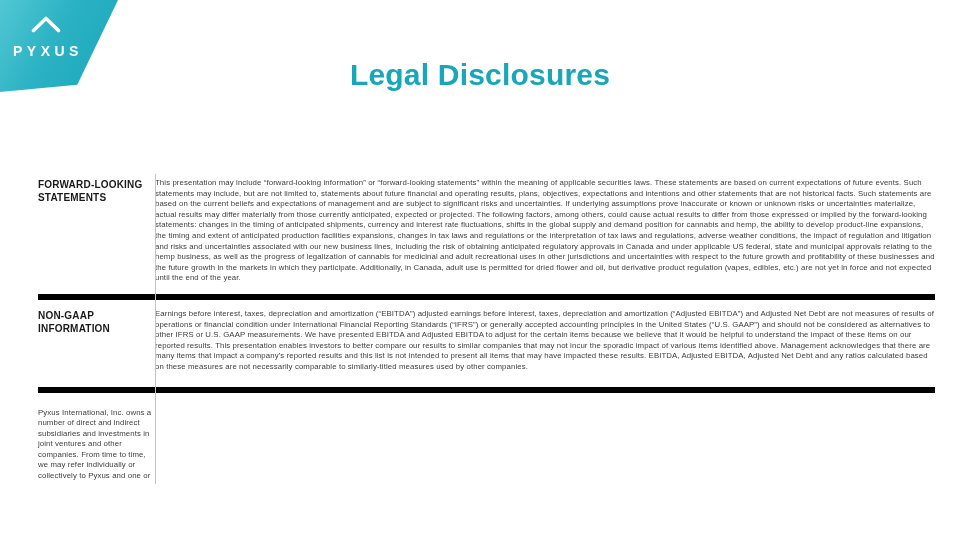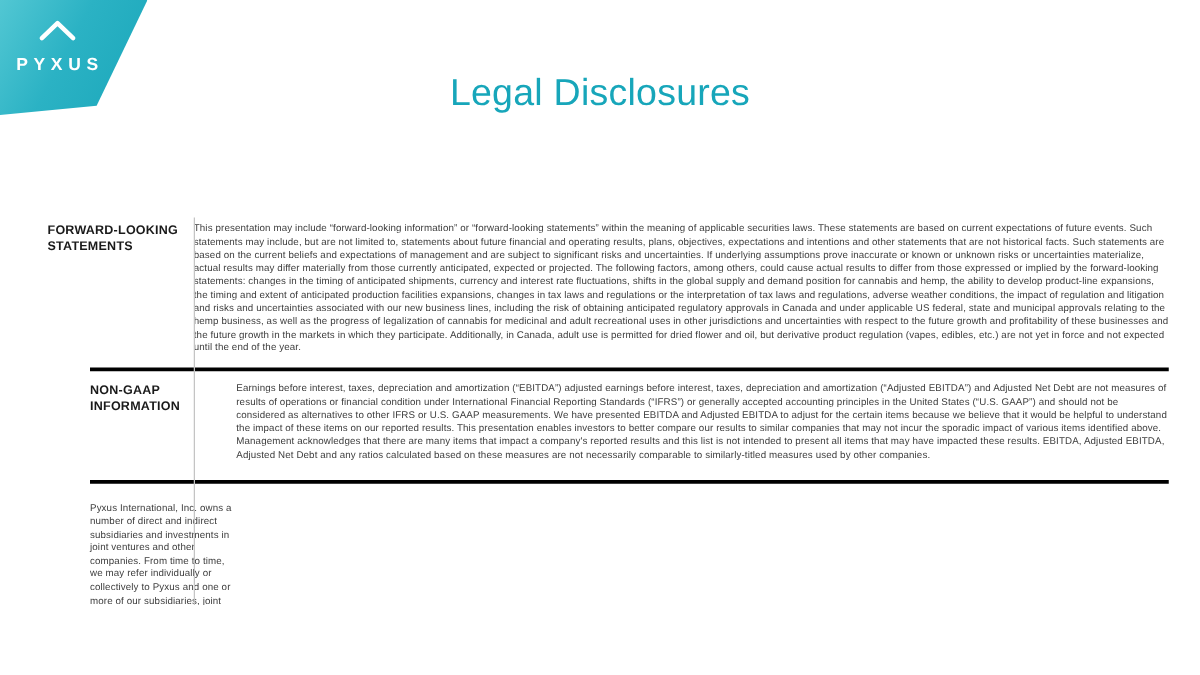--- a/index.html
+++ b/index.html
@@ -45,43 +45,42 @@
   }
 
   
   .page-title {
     position: absolute;
     left: 0; right: 0;
     top: 58px;
     text-align: center;
     color: #17a6ba;
     font-size: 30px;
-    font-weight: normal;
+    font-weight: bold;
     letter-spacing: 0.2px;
   }
 
   
   .content {
     position: absolute;
     left: 38px; top: 174px;
     width: 897px;
   }
   .vline {
     position: absolute;
     left: 117px; top: 0; bottom: 0;
     width: 1px;
     background: #c4c4c4;
   }
   .section {
     display: grid;
     grid-template-columns: 117px 1fr;
   }
   .section + .section {
-    border-top: 3px solid #000000;
-    margin-left: 34px;
+    border-top: 6px solid #000000;
   }
   .sec-1 { padding-top: 4px;  padding-bottom: 10px; }
   .sec-2 { padding-top: 9px;  padding-bottom: 14px; }
   .sec-3 { padding-top: 15px; padding-bottom: 2px; }
 
   .section-label {
     color: #1a1a1a;
     font-size: 10px;
     font-weight: bold;
     line-height: 13px;

